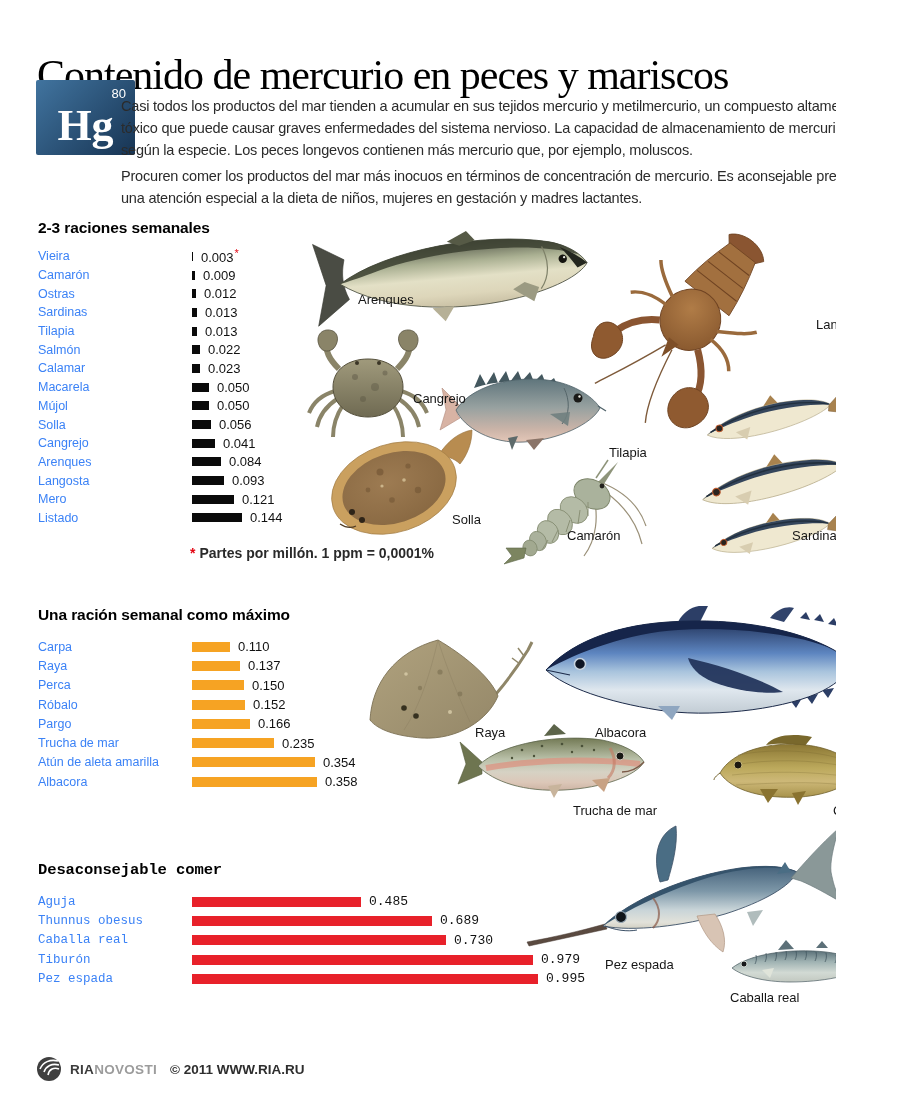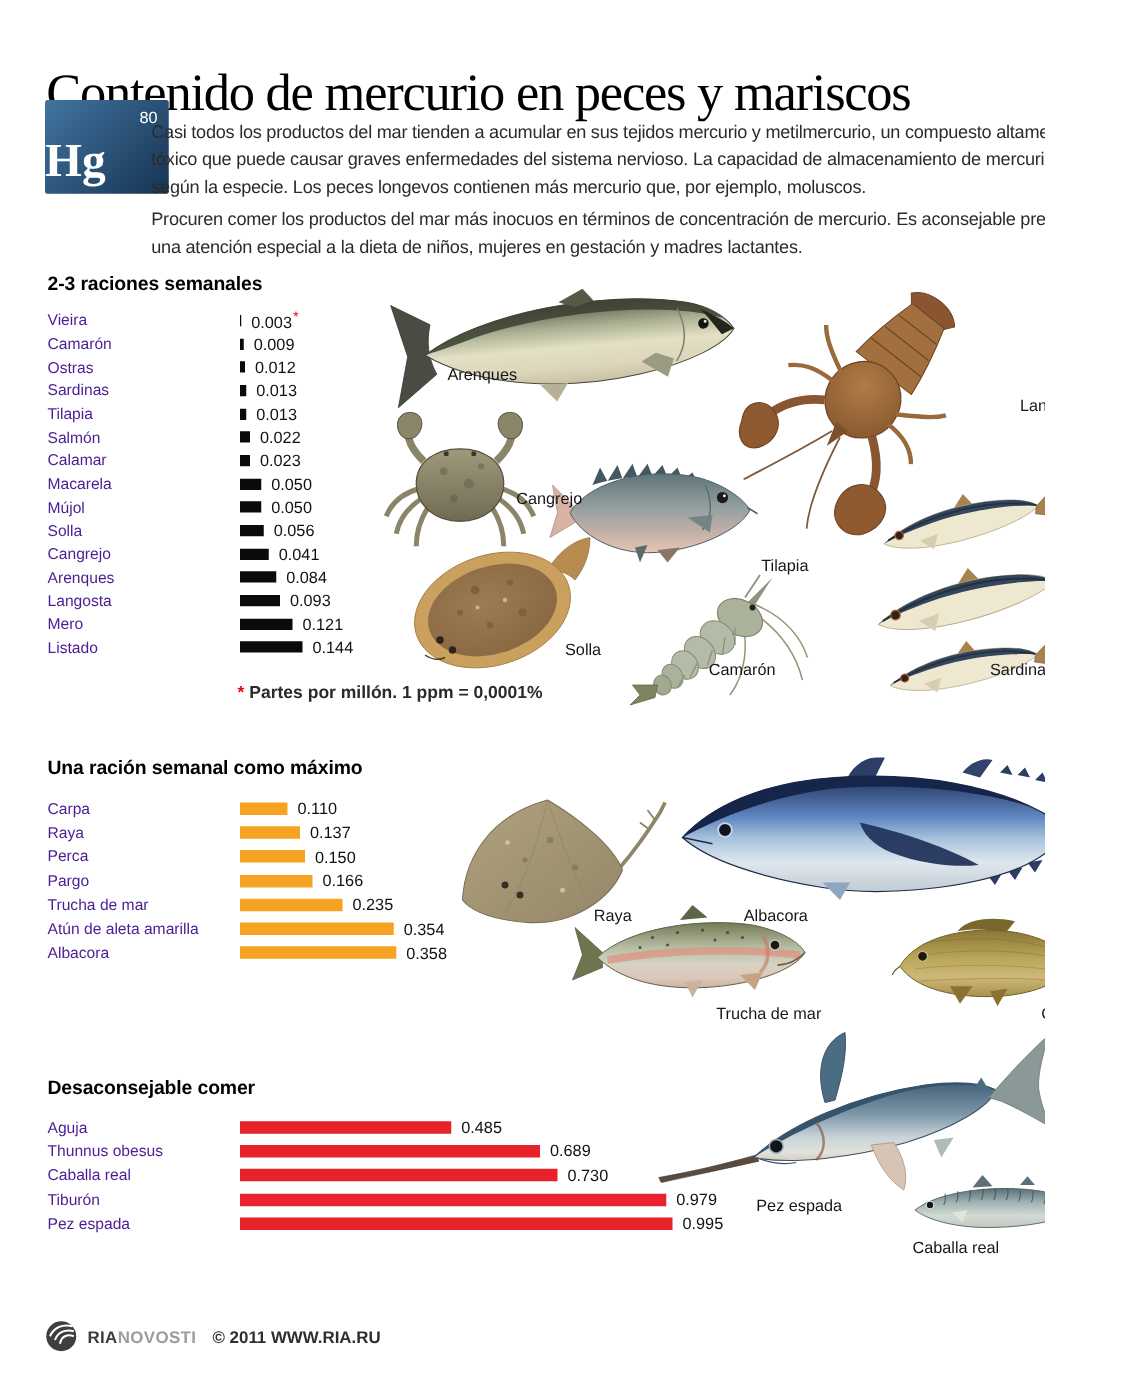--- a/index.html
+++ b/index.html
@@ -5,37 +5,37 @@
   html,body{margin:0;padding:0;background:#fff;}
   #canvas{position:relative;width:836px;height:1109px;background:#ffffff;overflow:hidden;
           font-family:"Liberation Sans",sans-serif;color:#222;}
 
   
   .title{position:absolute;left:37px;top:25px;font-family:"Liberation Serif",serif;
          font-size:42px;line-height:44px;font-weight:400;color:#000;letter-spacing:-1px;white-space:nowrap;}
   .hg-box{position:absolute;left:36px;top:80px;width:76px;height:75px;border-radius:2px;
           background:linear-gradient(135deg,#41749f,#173453);color:#fff;}
   .hg-number{position:absolute;top:6px;right:9px;font-size:13px;color:#fff;}
-  .hg-symbol{position:absolute;bottom:4px;left:0;right:0;text-align:left;
-             font-family:"Liberation Serif",serif;font-size:38px;font-weight:700;color:#fff;}
+  .hg-symbol{position:absolute;bottom:4px;left:0;right:0;text-align:center;
+             font-family:"Liberation Serif",serif;font-size:44px;font-weight:700;color:#fff;}
   .intro{position:absolute;left:121px;width:760px;font-size:14.5px;line-height:22px;
          letter-spacing:-0.2px;color:#2b2b2b;}
   #intro1{top:80px;}
   #intro2{top:150px;}
 
   
   .section{position:absolute;left:38px;}
   .section h2{margin:0;font-size:15.5px;line-height:17px;font-weight:700;color:#000;letter-spacing:-0.1px;}
   #section-0{top:219px;} #section-0 .rows{margin-top:11px;}
   #section-1{top:606px;} #section-1 .rows{margin-top:14px;}
-  #section-2{top:862px;} #section-2 .rows{margin-top:13px;}
+  #section-2{top:862px;font-family:Liberation Mono, monospace;} #section-2 .rows{margin-top:13px;}
   .chart-row{display:flex;align-items:center;}
   #section-0 .chart-row{height:18.7px;}
   #section-1 .chart-row,#section-2 .chart-row{height:19.3px;}
-  .row-label{flex:0 0 154px;font-size:12.5px;color:#4c1d95;}
+  .row-label{flex:0 0 154px;font-size:12.5px;color:#3b82f6;}
   .row-bar{height:10px;flex:0 0 auto;}
   #section-0 .row-bar{height:9px;}
   .row-value{margin-left:8px;font-size:13px;color:#111;}
   .row-value sup.ast{color:#e30613;font-size:11px;margin-left:1px;}
   .footnote{margin-top:18px;margin-left:152px;font-size:14px;font-weight:700;color:#2a2a2a;}
   .footnote .ast{color:#e30613;margin-right:4px;}
 
   
   .illus{position:absolute;margin:0;padding:0;}
   .fish-label{position:absolute;font-size:13px;color:#161616;white-space:nowrap;}
@@ -153,20 +153,25 @@
         </div>
         <div class="chart-row">
           <span class="row-label">Raya</span>
           <span class="row-bar" style="width:48px;background:#f6a323"></span>
           <span class="row-value">0.137</span>
         </div>
         <div class="chart-row">
           <span class="row-label">Perca</span>
           <span class="row-bar" style="width:52px;background:#f6a323"></span>
           <span class="row-value">0.150</span>
+        </div>
+        <div class="chart-row">
+          <span class="row-label">Róbalo</span>
+          <span class="row-bar" style="width:53px;background:#f6a323"></span>
+          <span class="row-value">0.152</span>
         </div>
         <div class="chart-row">
           <span class="row-label">Pargo</span>
           <span class="row-bar" style="width:58px;background:#f6a323"></span>
           <span class="row-value">0.166</span>
         </div>
         <div class="chart-row">
           <span class="row-label">Trucha de mar</span>
           <span class="row-bar" style="width:82px;background:#f6a323"></span>
           <span class="row-value">0.235</span>

